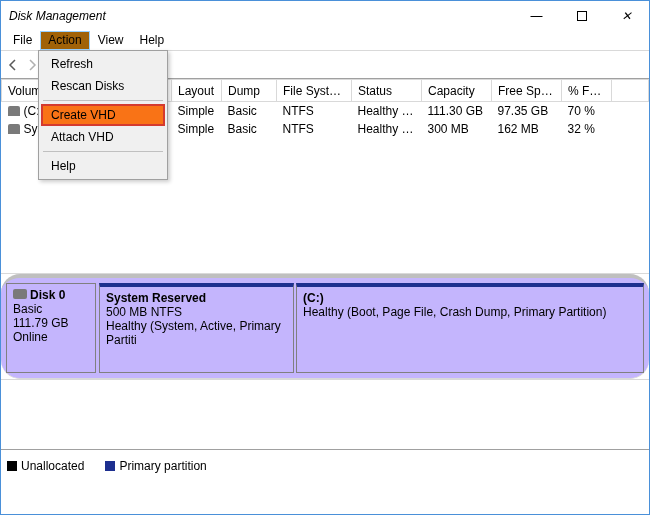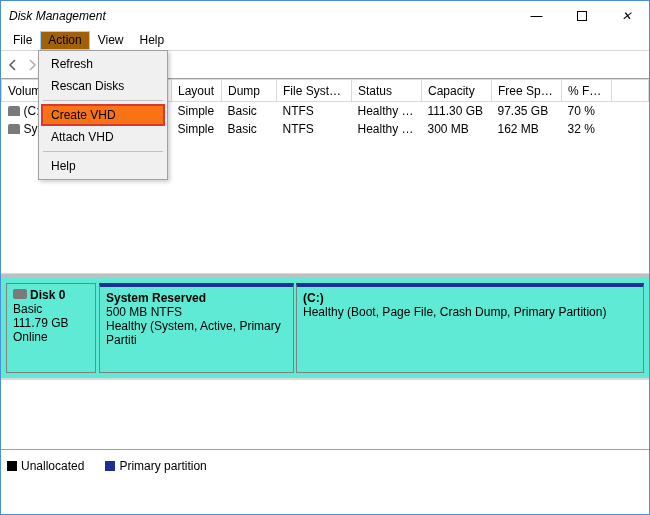--- a/index.html
+++ b/index.html
@@ -19,21 +19,21 @@
 .dropdown { position: absolute; top: 19px; left: 37px; width: 130px; background: #f0f0f0; border: 1px solid #a0a0a0; box-shadow: 2px 2px 4px rgba(0,0,0,.2); z-index: 100; padding: 2px; }
 .dd-item { padding: 4px 10px; cursor: default; }
 .dd-item.highlight { background: #f97316; border: 2px solid #d43a2f; padding: 2px 8px; }
 .dd-sep { height: 1px; background: #c0c0c0; margin: 3px 2px; }
 .content { flex: 1; display: flex; flex-direction: column; }
 .table-wrap { height: 195px; border-bottom: 1px solid #d9d9d9; overflow: hidden; }
 table { width: 100%; border-collapse: collapse; table-layout: fixed; }
 th { text-align: left; font-weight: normal; padding: 3px 6px; border: 1px solid #d9d9d9; background: #fff; height: 22px; overflow: hidden; white-space: nowrap; text-overflow: ellipsis; }
 td { padding: 2px 6px; height: 18px; white-space: nowrap; overflow: hidden; text-overflow: ellipsis; }
 .vol-ico { display: inline-block; width: 12px; height: 10px; background: #7a7a7a; border-radius: 2px 2px 0 0; margin-right: 4px; position: relative; top: 1px; }
-.disk-pane { height: 105px; display: flex; border-top: 4px solid #bfbfbf; border-bottom: 1px solid #d9d9d9; background: #5eead4; }
+.disk-pane { height: 105px; display: flex; border-top: 4px solid #bfbfbf; border-bottom: 1px solid #d9d9d9; background: #c4b5fd; border-radius: 19px; }
 .disk-left { width: 90px; border: 1px solid #808080; margin: 5px 3px 5px 5px; padding: 4px 6px; }
 .disk-left .d-ico { display: inline-block; width: 14px; height: 10px; background: #7a7a7a; border-radius: 2px; margin-right: 3px; }
 .disk-left .bold { font-weight: bold; }
 .disk-parts { flex: 1; display: flex; margin: 5px 5px 5px 0; gap: 2px; }
 .part { border: 1px solid #808080; border-top: 4px solid #1d2f8f; padding: 4px 6px; overflow: hidden; }
 .part .bold { font-weight: bold; }
 .part1 { width: 195px; }
 .part2 { flex: 1; }
 .bottom-gap { height: 70px; border-top: 1px solid #d9d9d9; }
 .legend { height: 24px; border-top: 1px solid #a0a0a0; display: flex; align-items: flex-end; gap: 21px; padding: 0 6px; }

